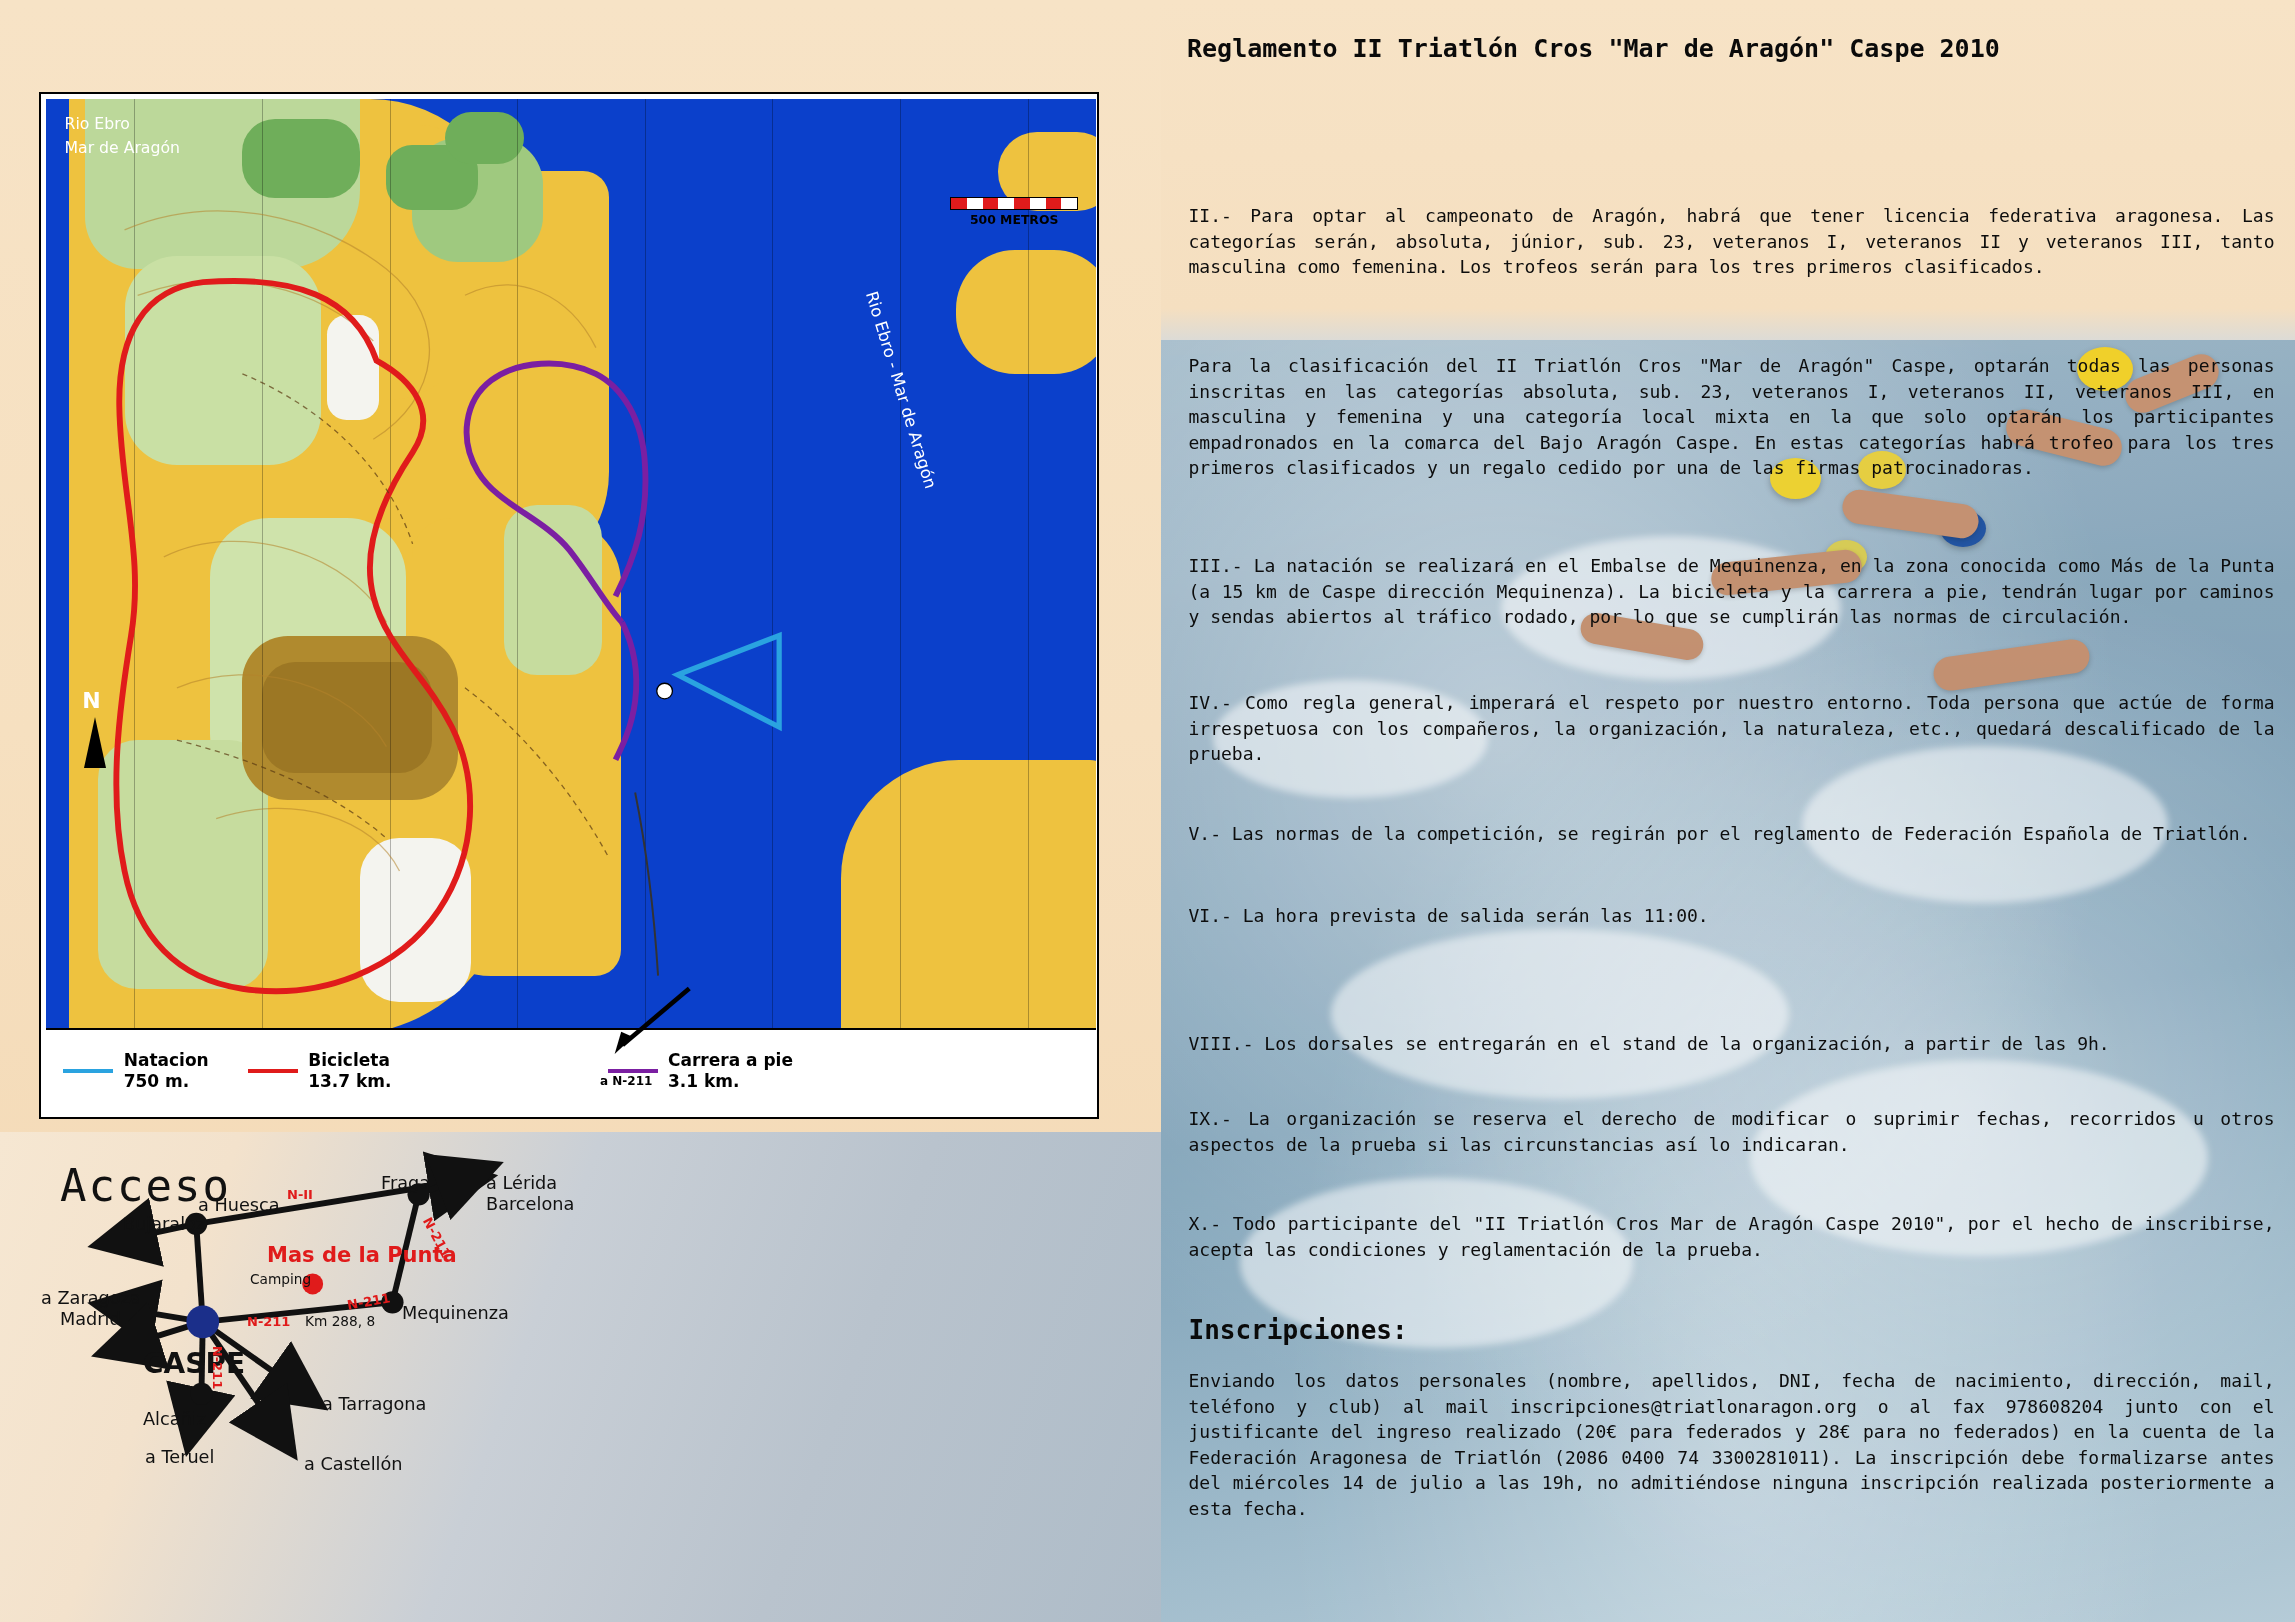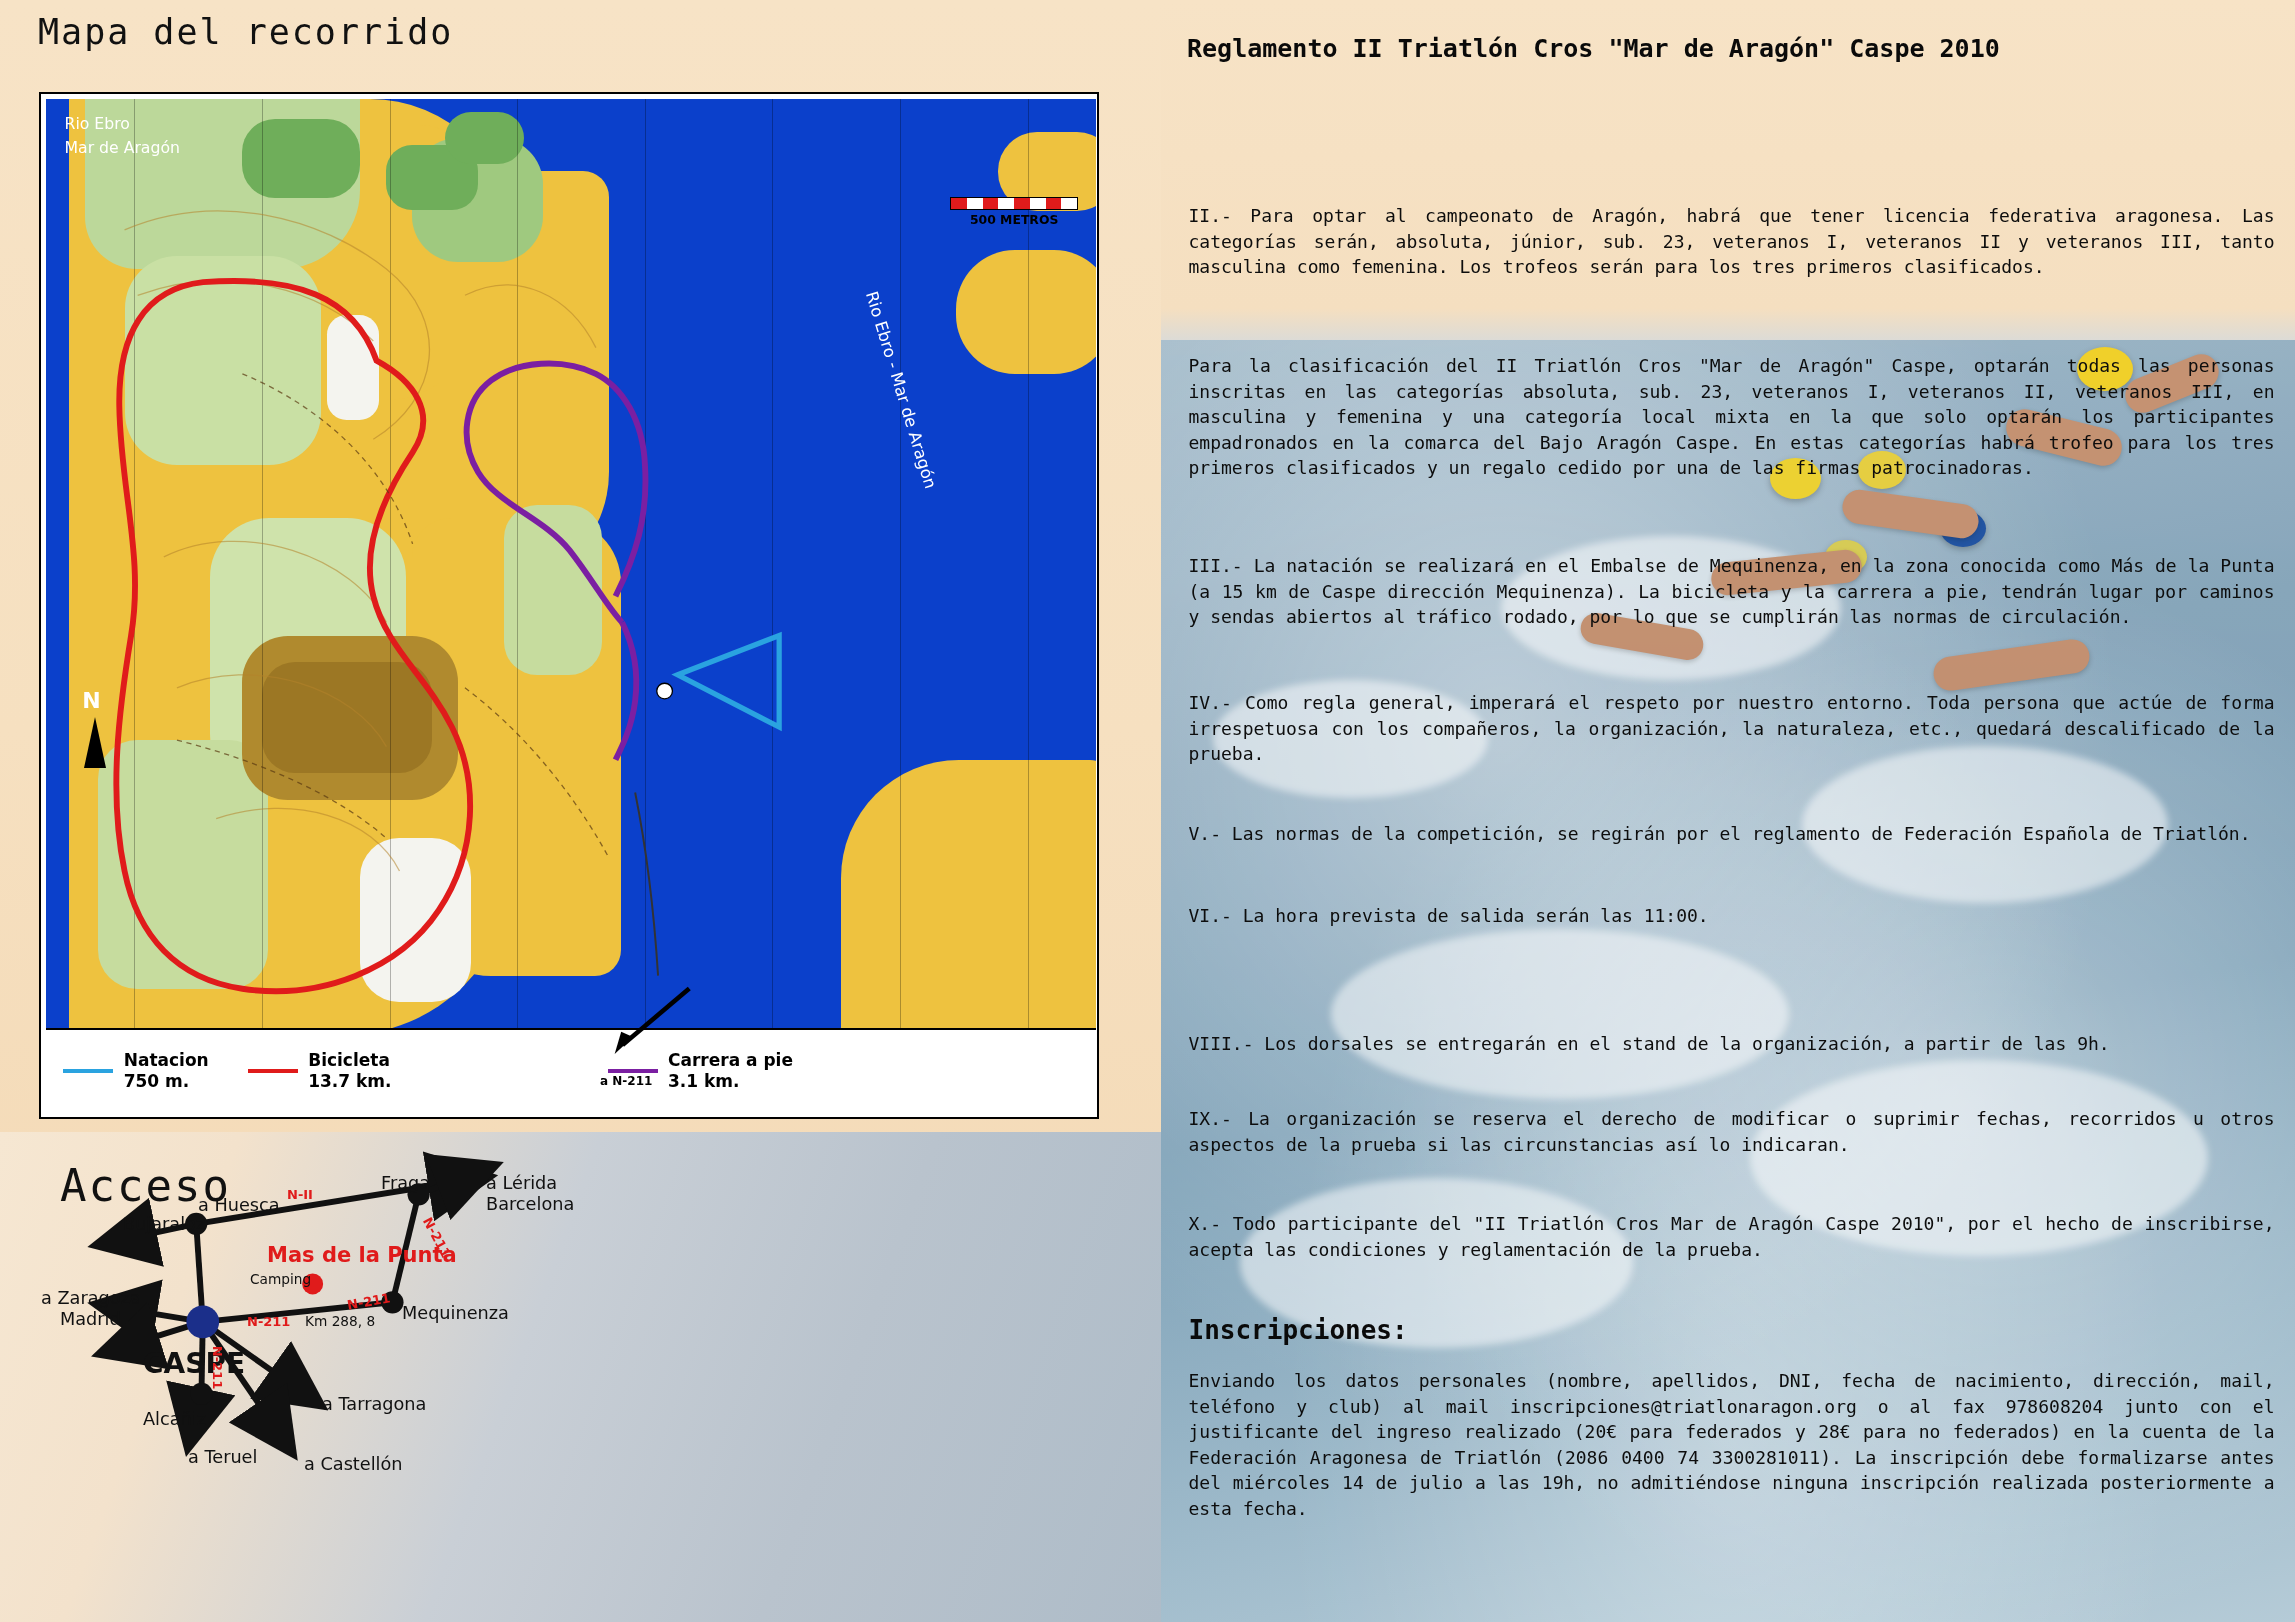--- a/index.html
+++ b/index.html
@@ -206,21 +206,20 @@
   }
 </style>
 </head>
 <body>
 
 <div id="page">
 
   <div id="left">
     <div id="left-lower-wash"></div>
 
-    <div id="map-title" class="title-script">Mapa del recorrido</div>
 
     <div id="map-frame">
       <div id="map-canvas">
         <div class="water"></div>
 
         <div class="land land-a"></div>
         <div class="land land-b"></div>
         <div class="land land-c"></div>
         <div class="land land-d"></div>
         <div class="land land-right"></div>
@@ -378,21 +377,21 @@
       <div class="acc-label" style="left:402px; top:171px;">Mequinenza</div>
       <div class="acc-label red" style="left:267px; top:111px;">Mas de la Punta</div>
       <div class="acc-label small" style="left:250px; top:139px;">Camping</div>
       <div class="acc-label small" style="left:305px; top:181px;">Km  288, 8</div>
       <div class="acc-label" style="left:41px; top:156px;">a Zaragoza</div>
       <div class="acc-label" style="left:60px; top:177px;">Madrid</div>
       <div class="acc-label big" style="left:143px; top:215px;">CASPE</div>
       <div class="acc-label" style="left:322px; top:262px;">a Tarragona</div>
       <div class="acc-label" style="left:304px; top:322px;">a Castellón</div>
       <div class="acc-label" style="left:143px; top:277px;">Alcañiz</div>
-      <div class="acc-label" style="left:145px; top:315px;margin-left:43px;">a Teruel</div>
+      <div class="acc-label" style="left:145px; top:315px;">a Teruel</div>
 
       <div class="road-lbl" style="left:287px; top:55px;">N-II</div>
       <div class="road-lbl" style="left:415px; top:98px; transform:rotate(62deg);">N-211</div>
       <div class="road-lbl" style="left:347px; top:162px; transform:rotate(-10deg);">N-211</div>
       <div class="road-lbl" style="left:247px; top:182px;">N-211</div>
       <div class="road-lbl" style="left:196px; top:228px; transform:rotate(90deg);">N-211</div>
     </div>
   </div>
 
   <div id="right">

